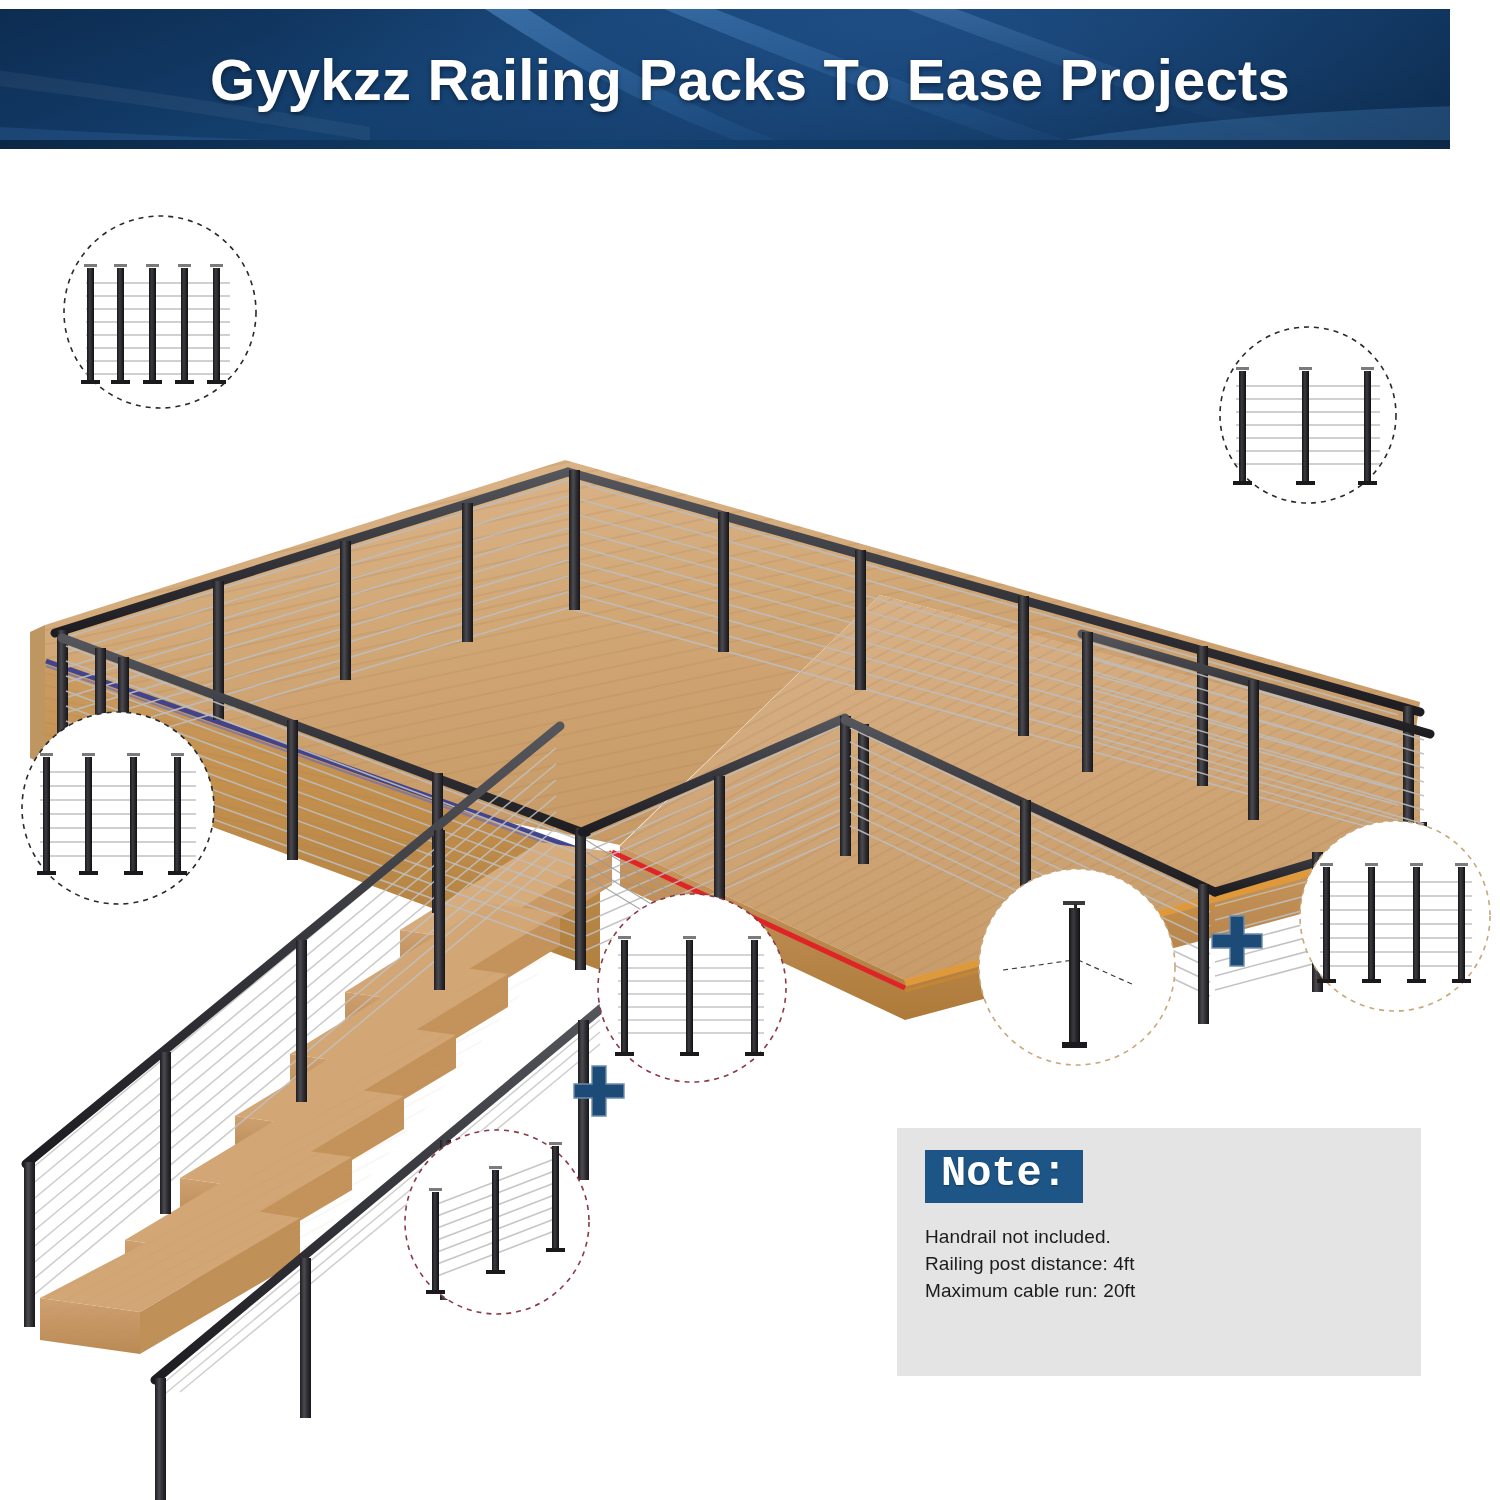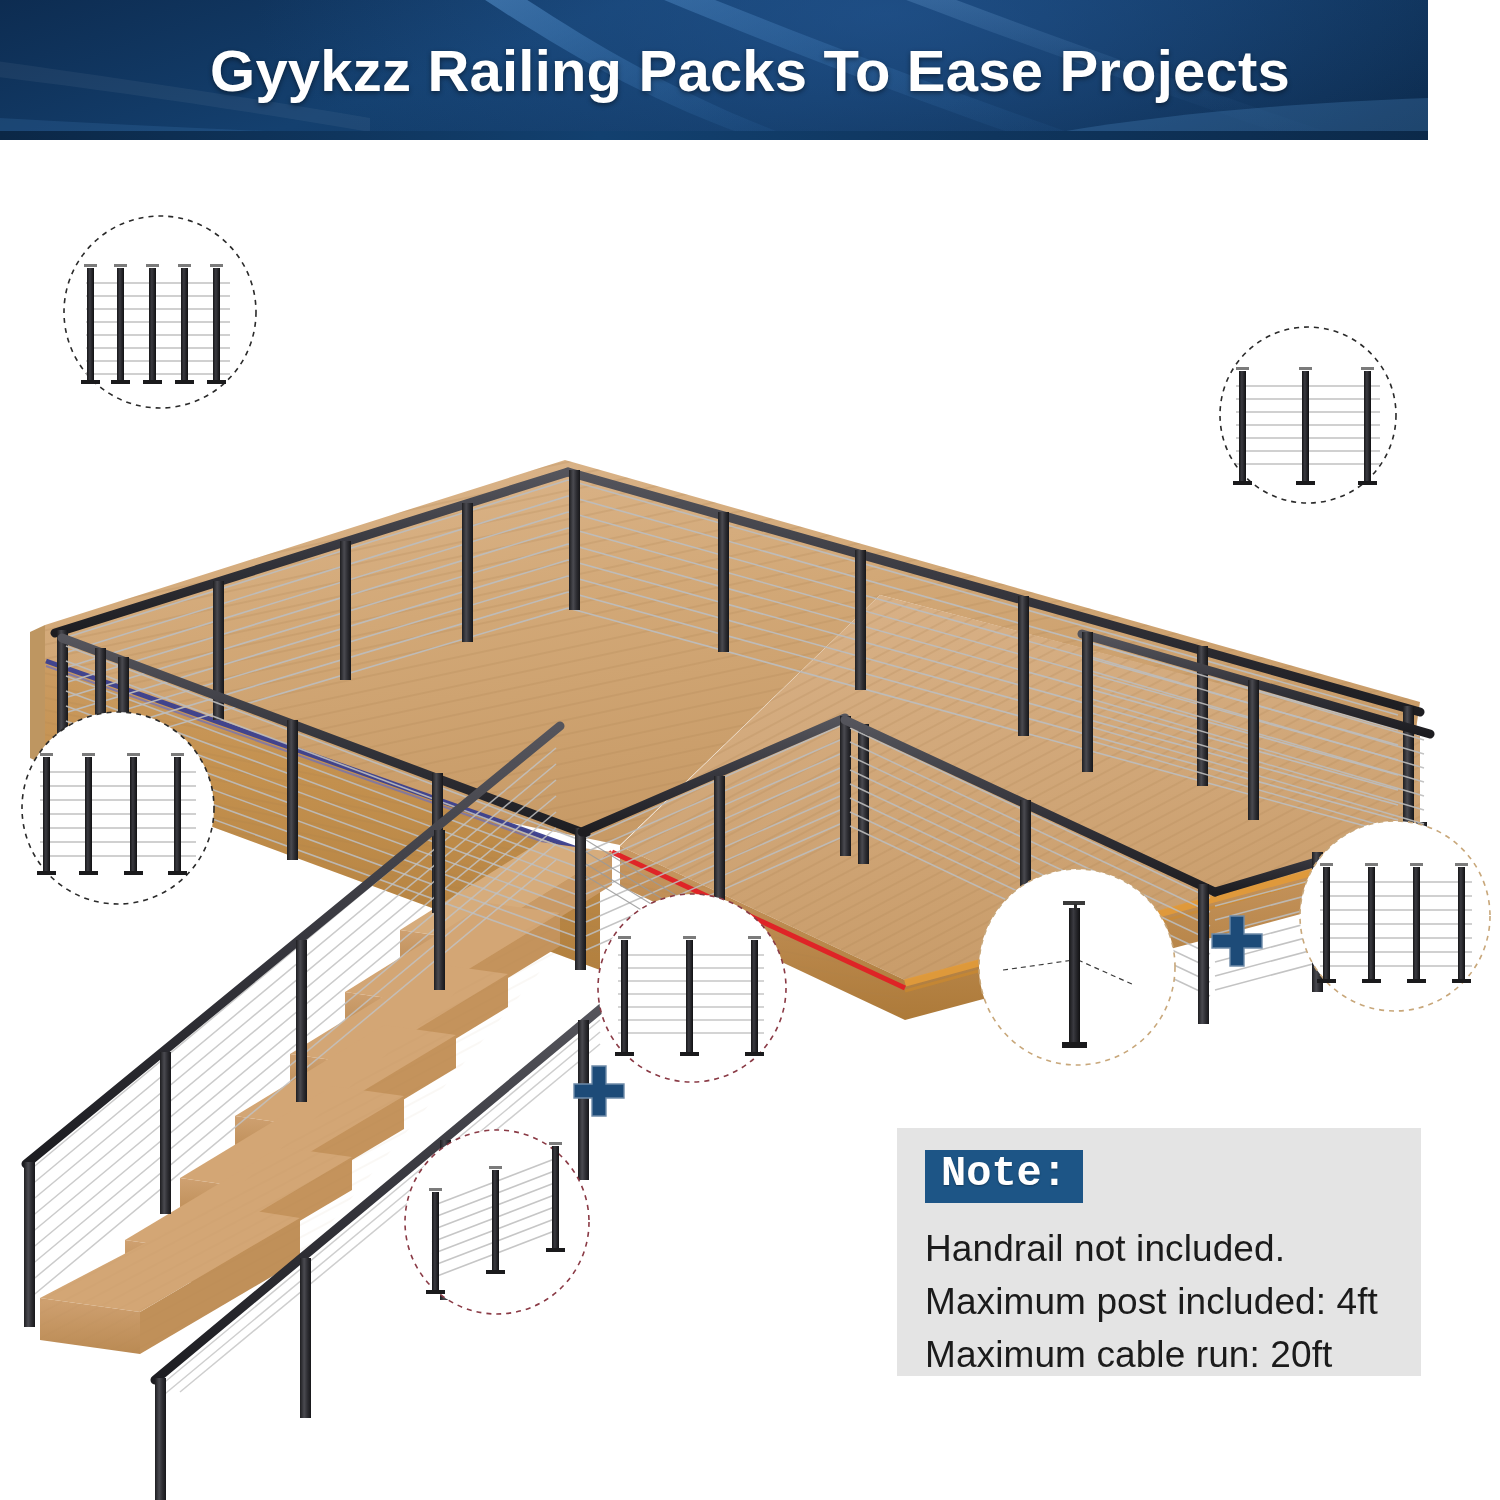--- a/index.html
+++ b/index.html
@@ -7,25 +7,26 @@
     width:1500px;height:1500px;
     background:#ffffff;
     font-family:"Liberation Sans","DejaVu Sans",sans-serif;
     overflow:hidden;
     position:relative;
   }
   #stage{position:relative;width:1500px;height:1500px;overflow:hidden;}
 
   
   .banner{
-    position:absolute;left:0;top:0;width:1428px;height:140px;
+    position:absolute;left:0;top:9px;width:1428px;height:140px;
     background:
       radial-gradient(ellipse 900px 300px at 62% 10%, rgba(40,92,155,.55) 0%, rgba(40,92,155,0) 70%),
       linear-gradient(160deg,#0d2c51 0%,#14406f 35%,#123a66 60%,#0c2a4c 100%);
     overflow:hidden;
+    padding-left:22px;
   }
   .banner svg{position:absolute;left:0;top:0;}
   .banner-title{
     position:absolute;left:0;top:0;width:1500px;height:140px;
     display:flex;align-items:center;justify-content:center;
     color:#ffffff;
     font-size:58px;font-weight:bold;letter-spacing:.2px;
     text-shadow:0 2px 5px rgba(0,0,0,.45);
     white-space:nowrap;
     z-index:5;
@@ -52,21 +53,21 @@
     color:#ffffff;
     font-size:42px;font-weight:bold;
     padding:3px 16px 7px 16px;
     line-height:1.02;
     text-shadow:0 1px 2px rgba(0,0,0,.35);
     font-family:Liberation Mono, monospace;
   }
   .note-lines{margin-top:20px;}
   .note-line{
     color:#1b1b1b;
-    font-size:37px;
+    font-size:19px;
     line-height:1.43;
     letter-spacing:.1px;
   }
 
   
   .plus{position:absolute;}
 </style>
 </head>
 <body>
 
@@ -575,18 +576,18 @@
     <path d="M22,4 L36,4 L36,22 L54,22 L54,36 L36,36 L36,54 L22,54 L22,36 L4,36 L4,22 L22,22 Z" fill="#1d4b78" stroke="#6d8aa8" stroke-width="1.4"></path>
   </svg>
   <svg class="plus" style="left:1208px;top:912px;" width="58" height="58" viewBox="0 0 58 58">
     <path d="M22,4 L36,4 L36,22 L54,22 L54,36 L36,36 L36,54 L22,54 L22,36 L4,36 L4,22 L22,22 Z" fill="#1d4b78" stroke="#6d8aa8" stroke-width="1.4"></path>
   </svg>
 
   <div class="note-box">
     <span class="note-badge">Note:</span>
     <div class="note-lines">
       <div class="note-line">Handrail not included.</div>
-      <div class="note-line">Maximum post included: 4ft</div>
+      <div class="note-line">Railing post distance: 4ft</div>
       <div class="note-line">Maximum cable run: 20ft</div>
     </div>
   </div>
 
 </div>
 
 </body></html>

